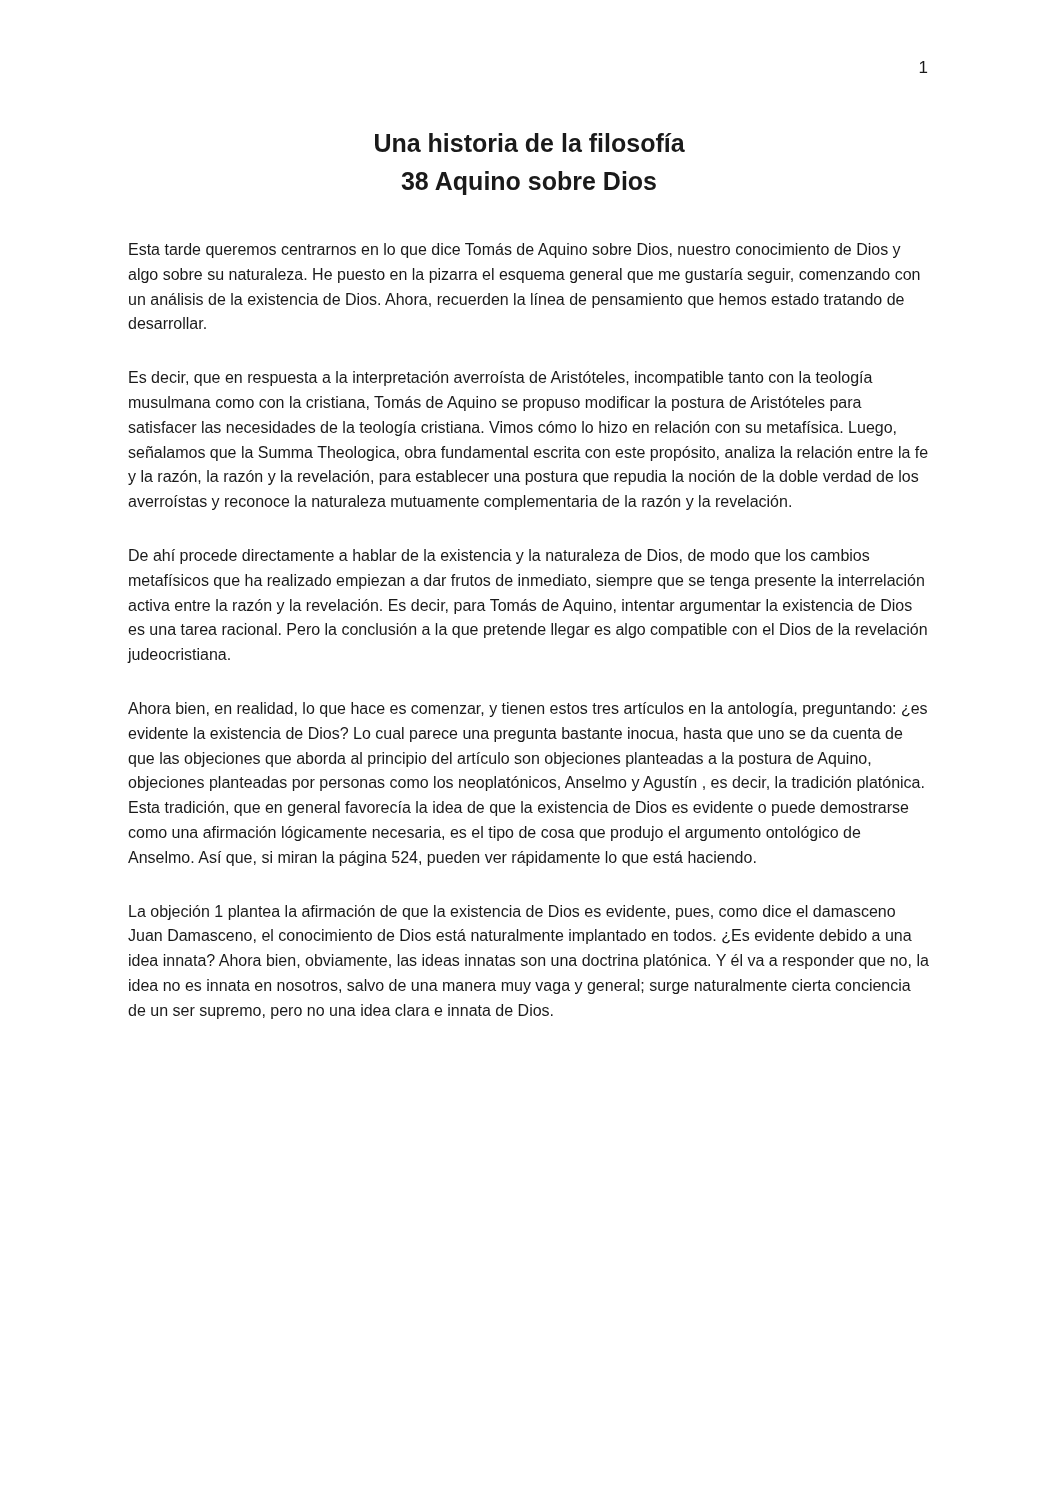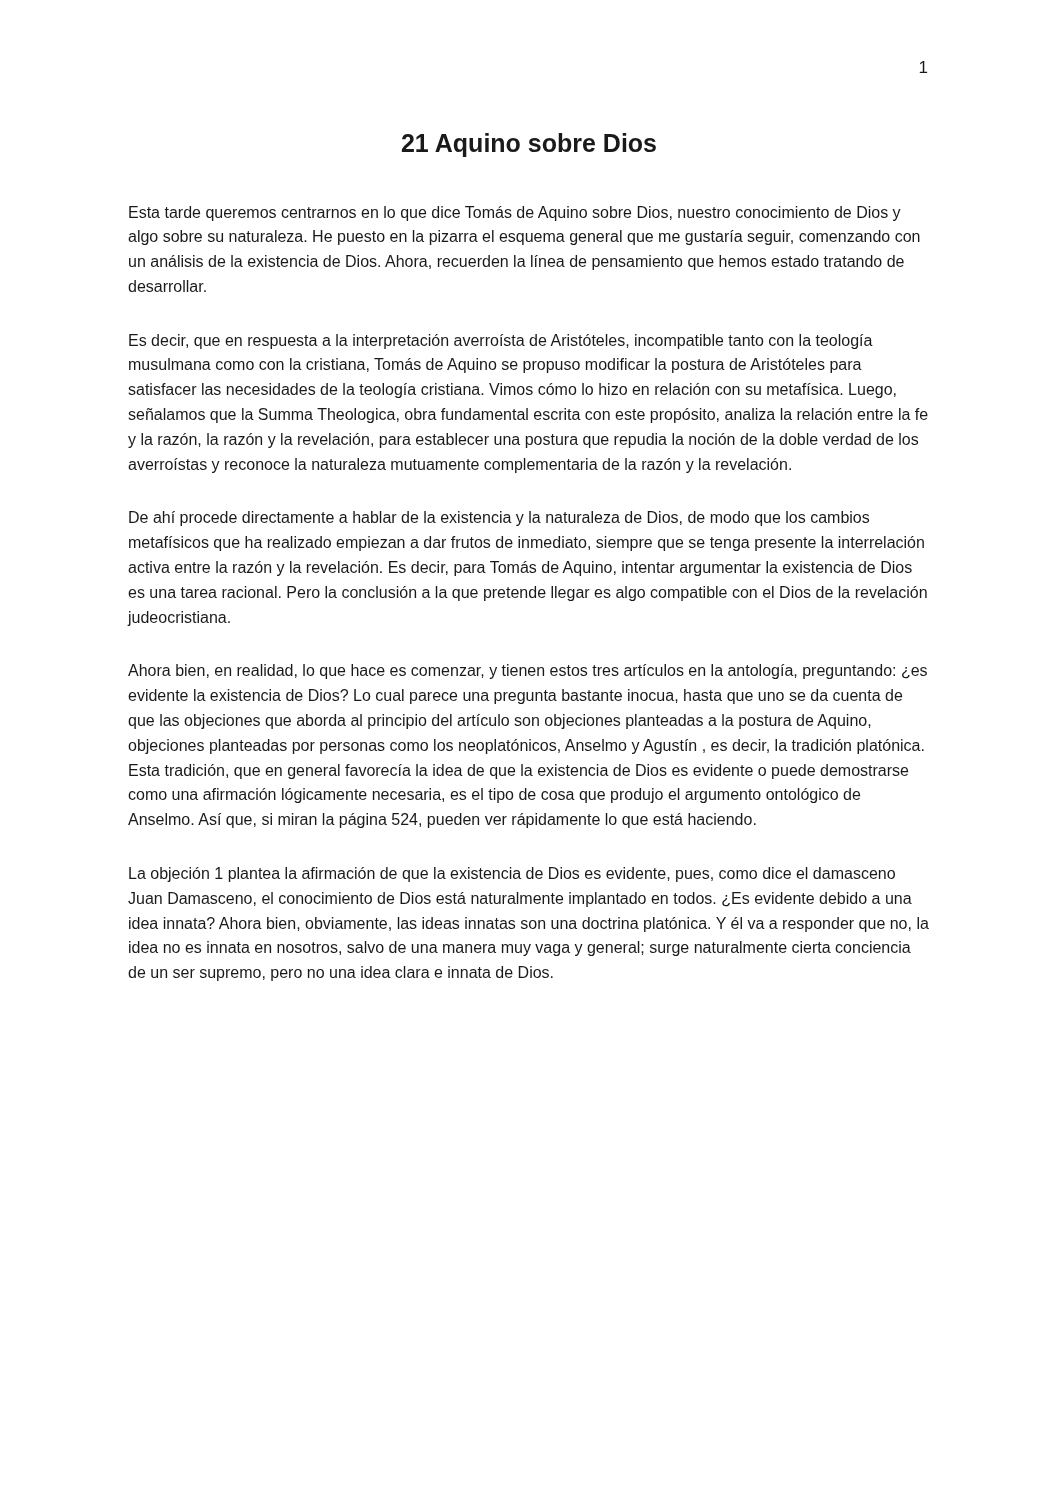--- a/index.html
+++ b/index.html
@@ -48,21 +48,22 @@
   }
 </style>
 </head>
 <body>
 
 <div class="page">
 
   <div class="page-number">1</div>
 
   <h1 class="doc-title">
-    <span class="title-line">21 Aquino sobre Dios</span>
+    <span class="title-line">Una historia de la filosofía</span>
+    <span class="title-line">38 Aquino sobre Dios</span>
   </h1>
 
   <div class="doc-body">
     <p>Esta tarde queremos centrarnos en lo que dice Tomás de Aquino sobre Dios, nuestro conocimiento de Dios y algo sobre su naturaleza. He puesto en la pizarra el esquema general que me gustaría seguir, comenzando con un análisis de la existencia de Dios. Ahora, recuerden la línea de pensamiento que hemos estado tratando de desarrollar.</p>
     <p>Es decir, que en respuesta a la interpretación averroísta de Aristóteles, incompatible tanto con la teología musulmana como con la cristiana, Tomás de Aquino se propuso modificar la postura de Aristóteles para satisfacer las necesidades de la teología cristiana. Vimos cómo lo hizo en relación con su metafísica. Luego, señalamos que la Summa Theologica, obra fundamental escrita con este propósito, analiza la relación entre la fe y la razón, la razón y la revelación, para establecer una postura que repudia la noción de la doble verdad de los averroístas y reconoce la naturaleza mutuamente complementaria de la razón y la revelación.</p>
     <p>De ahí procede directamente a hablar de la existencia y la naturaleza de Dios, de modo que los cambios metafísicos que ha realizado empiezan a dar frutos de inmediato, siempre que se tenga presente la interrelación activa entre la razón y la revelación. Es decir, para Tomás de Aquino, intentar argumentar la existencia de Dios es una tarea racional. Pero la conclusión a la que pretende llegar es algo compatible con el Dios de la revelación judeocristiana.</p>
     <p>Ahora bien, en realidad, lo que hace es comenzar, y tienen estos tres artículos en la antología, preguntando: ¿es evidente la existencia de Dios? Lo cual parece una pregunta bastante inocua, hasta que uno se da cuenta de que las objeciones que aborda al principio del artículo son objeciones planteadas a la postura de Aquino, objeciones planteadas por personas como los neoplatónicos, Anselmo y Agustín , es decir, la tradición platónica. Esta tradición, que en general favorecía la idea de que la existencia de Dios es evidente o puede demostrarse como una afirmación lógicamente necesaria, es el tipo de cosa que produjo el argumento ontológico de Anselmo. Así que, si miran la página 524, pueden ver rápidamente lo que está haciendo.</p>
     <p>La objeción 1 plantea la afirmación de que la existencia de Dios es evidente, pues, como dice el damasceno Juan Damasceno, el conocimiento de Dios está naturalmente implantado en todos. ¿Es evidente debido a una idea innata? Ahora bien, obviamente, las ideas innatas son una doctrina platónica. Y él va a responder que no, la idea no es innata en nosotros, salvo de una manera muy vaga y general; surge naturalmente cierta conciencia de un ser supremo, pero no una idea clara e innata de Dios.</p>
   </div>
 

